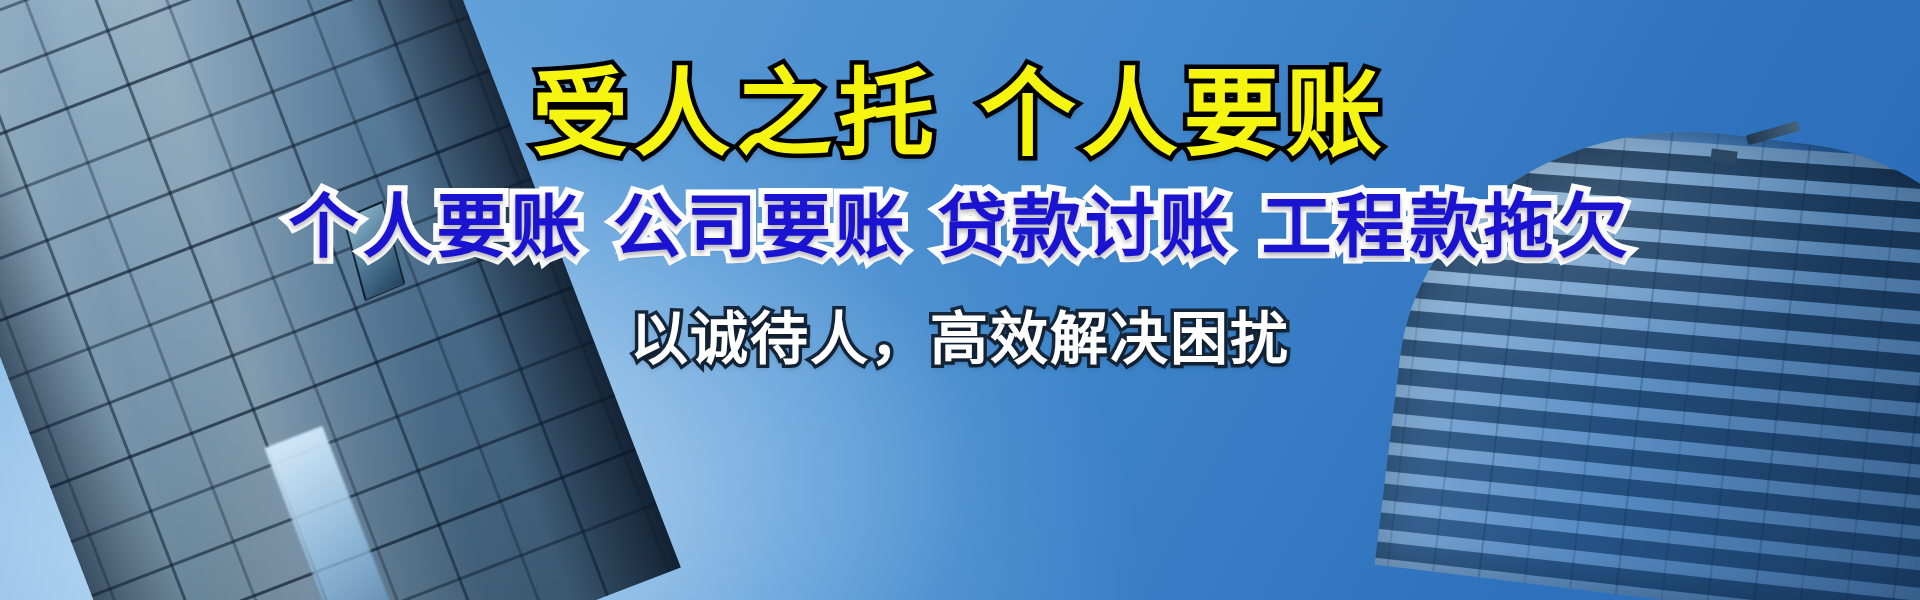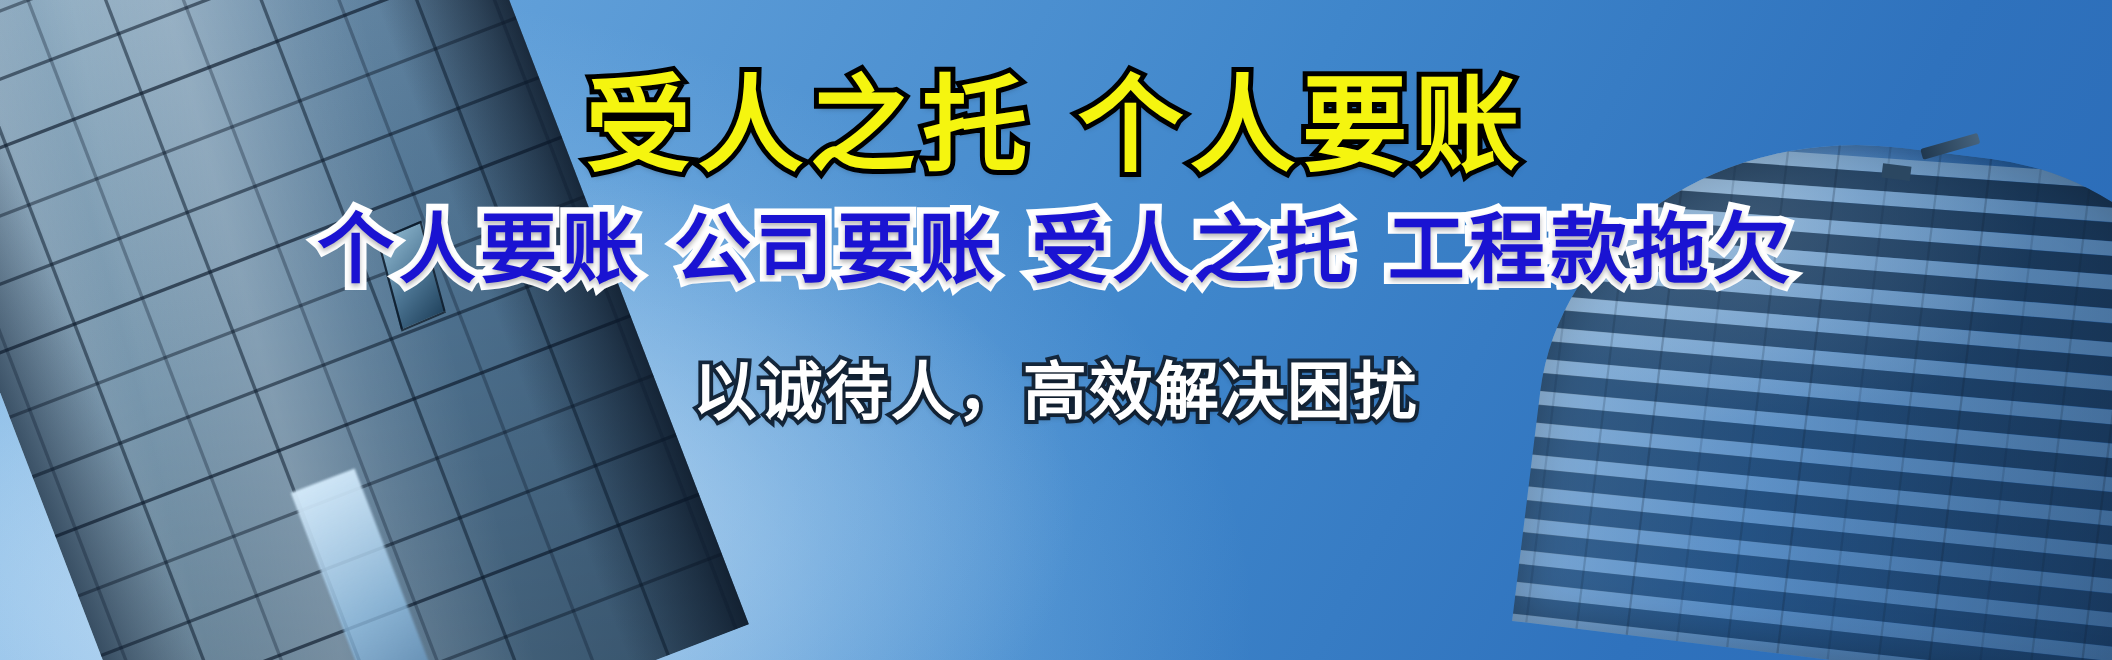--- a/index.html
+++ b/index.html
@@ -168,21 +168,21 @@
     font-weight:700;
     letter-spacing:4px;
     color:#1a13d2;
     -webkit-text-stroke:12px #ffffff;
     paint-order:stroke fill;
     text-shadow:0 3px 5px rgba(0,0,0,.30);
     white-space:nowrap;
   }
 
   .tagline{
-    margin-top:61px;
+    margin-top:44px;
     font-size:58px;
     line-height:1.1;
     font-weight:700;
     letter-spacing:2px;
     color:#ffffff;
     -webkit-text-stroke:7px #15283d;
     paint-order:stroke fill;
     text-shadow:0 3px 6px rgba(0,0,0,.32);
     white-space:nowrap;
   }
@@ -272,17 +272,17 @@
       <div class="vseam" style="left: 380px; opacity: 0.5;"></div>
       <div class="vseam" style="left: 426px; opacity: 0.3;"></div>
       <div class="vseam" style="left: 472px; opacity: 0.4;"></div>
       <div class="vseam" style="left: 518px; opacity: 0.5;"></div>
     </div>
   <div class="antenna"></div>
   <div class="roof-box"></div>
 
   <div class="copy">
     <div class="headline">受人之托 个人要账</div>
-    <div class="services">个人要账 公司要账 受人之托 工程款拖欠</div>
+    <div class="services">个人要账 公司要账 贷款讨账 工程款拖欠</div>
     <div class="tagline">以诚待人，高效解决困扰</div>
   </div>
 
 </div>
 
 </body></html>

